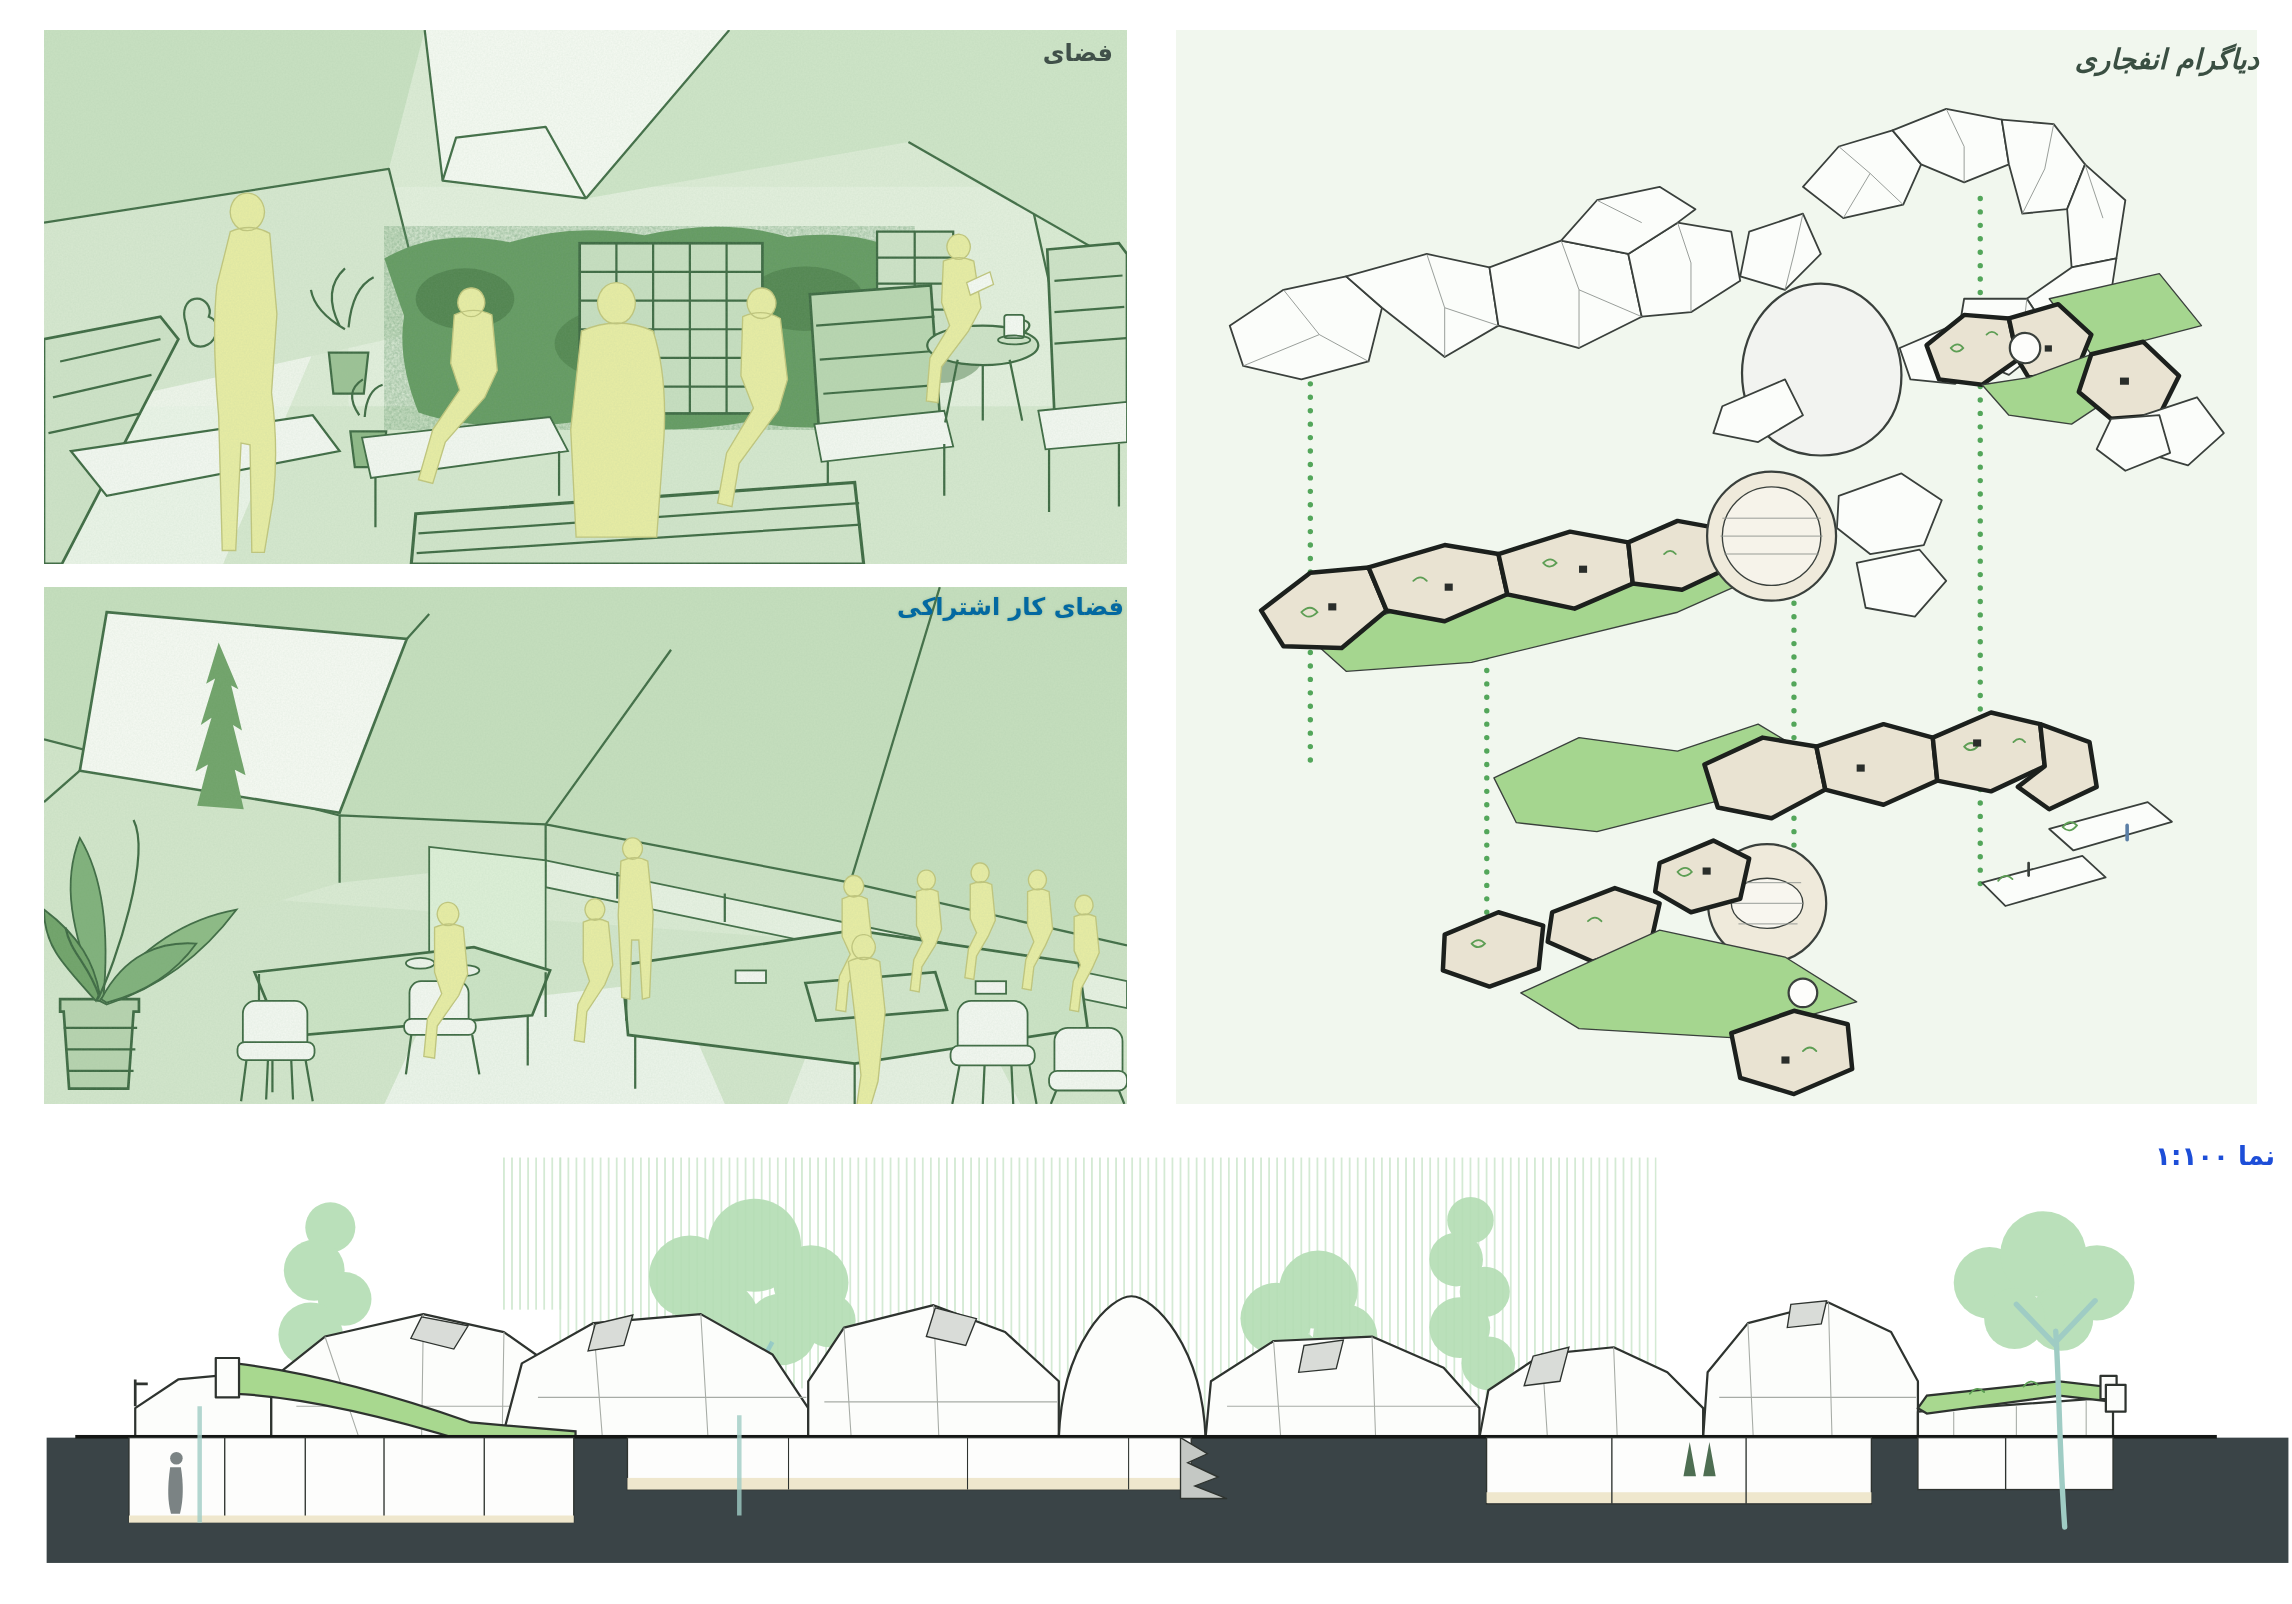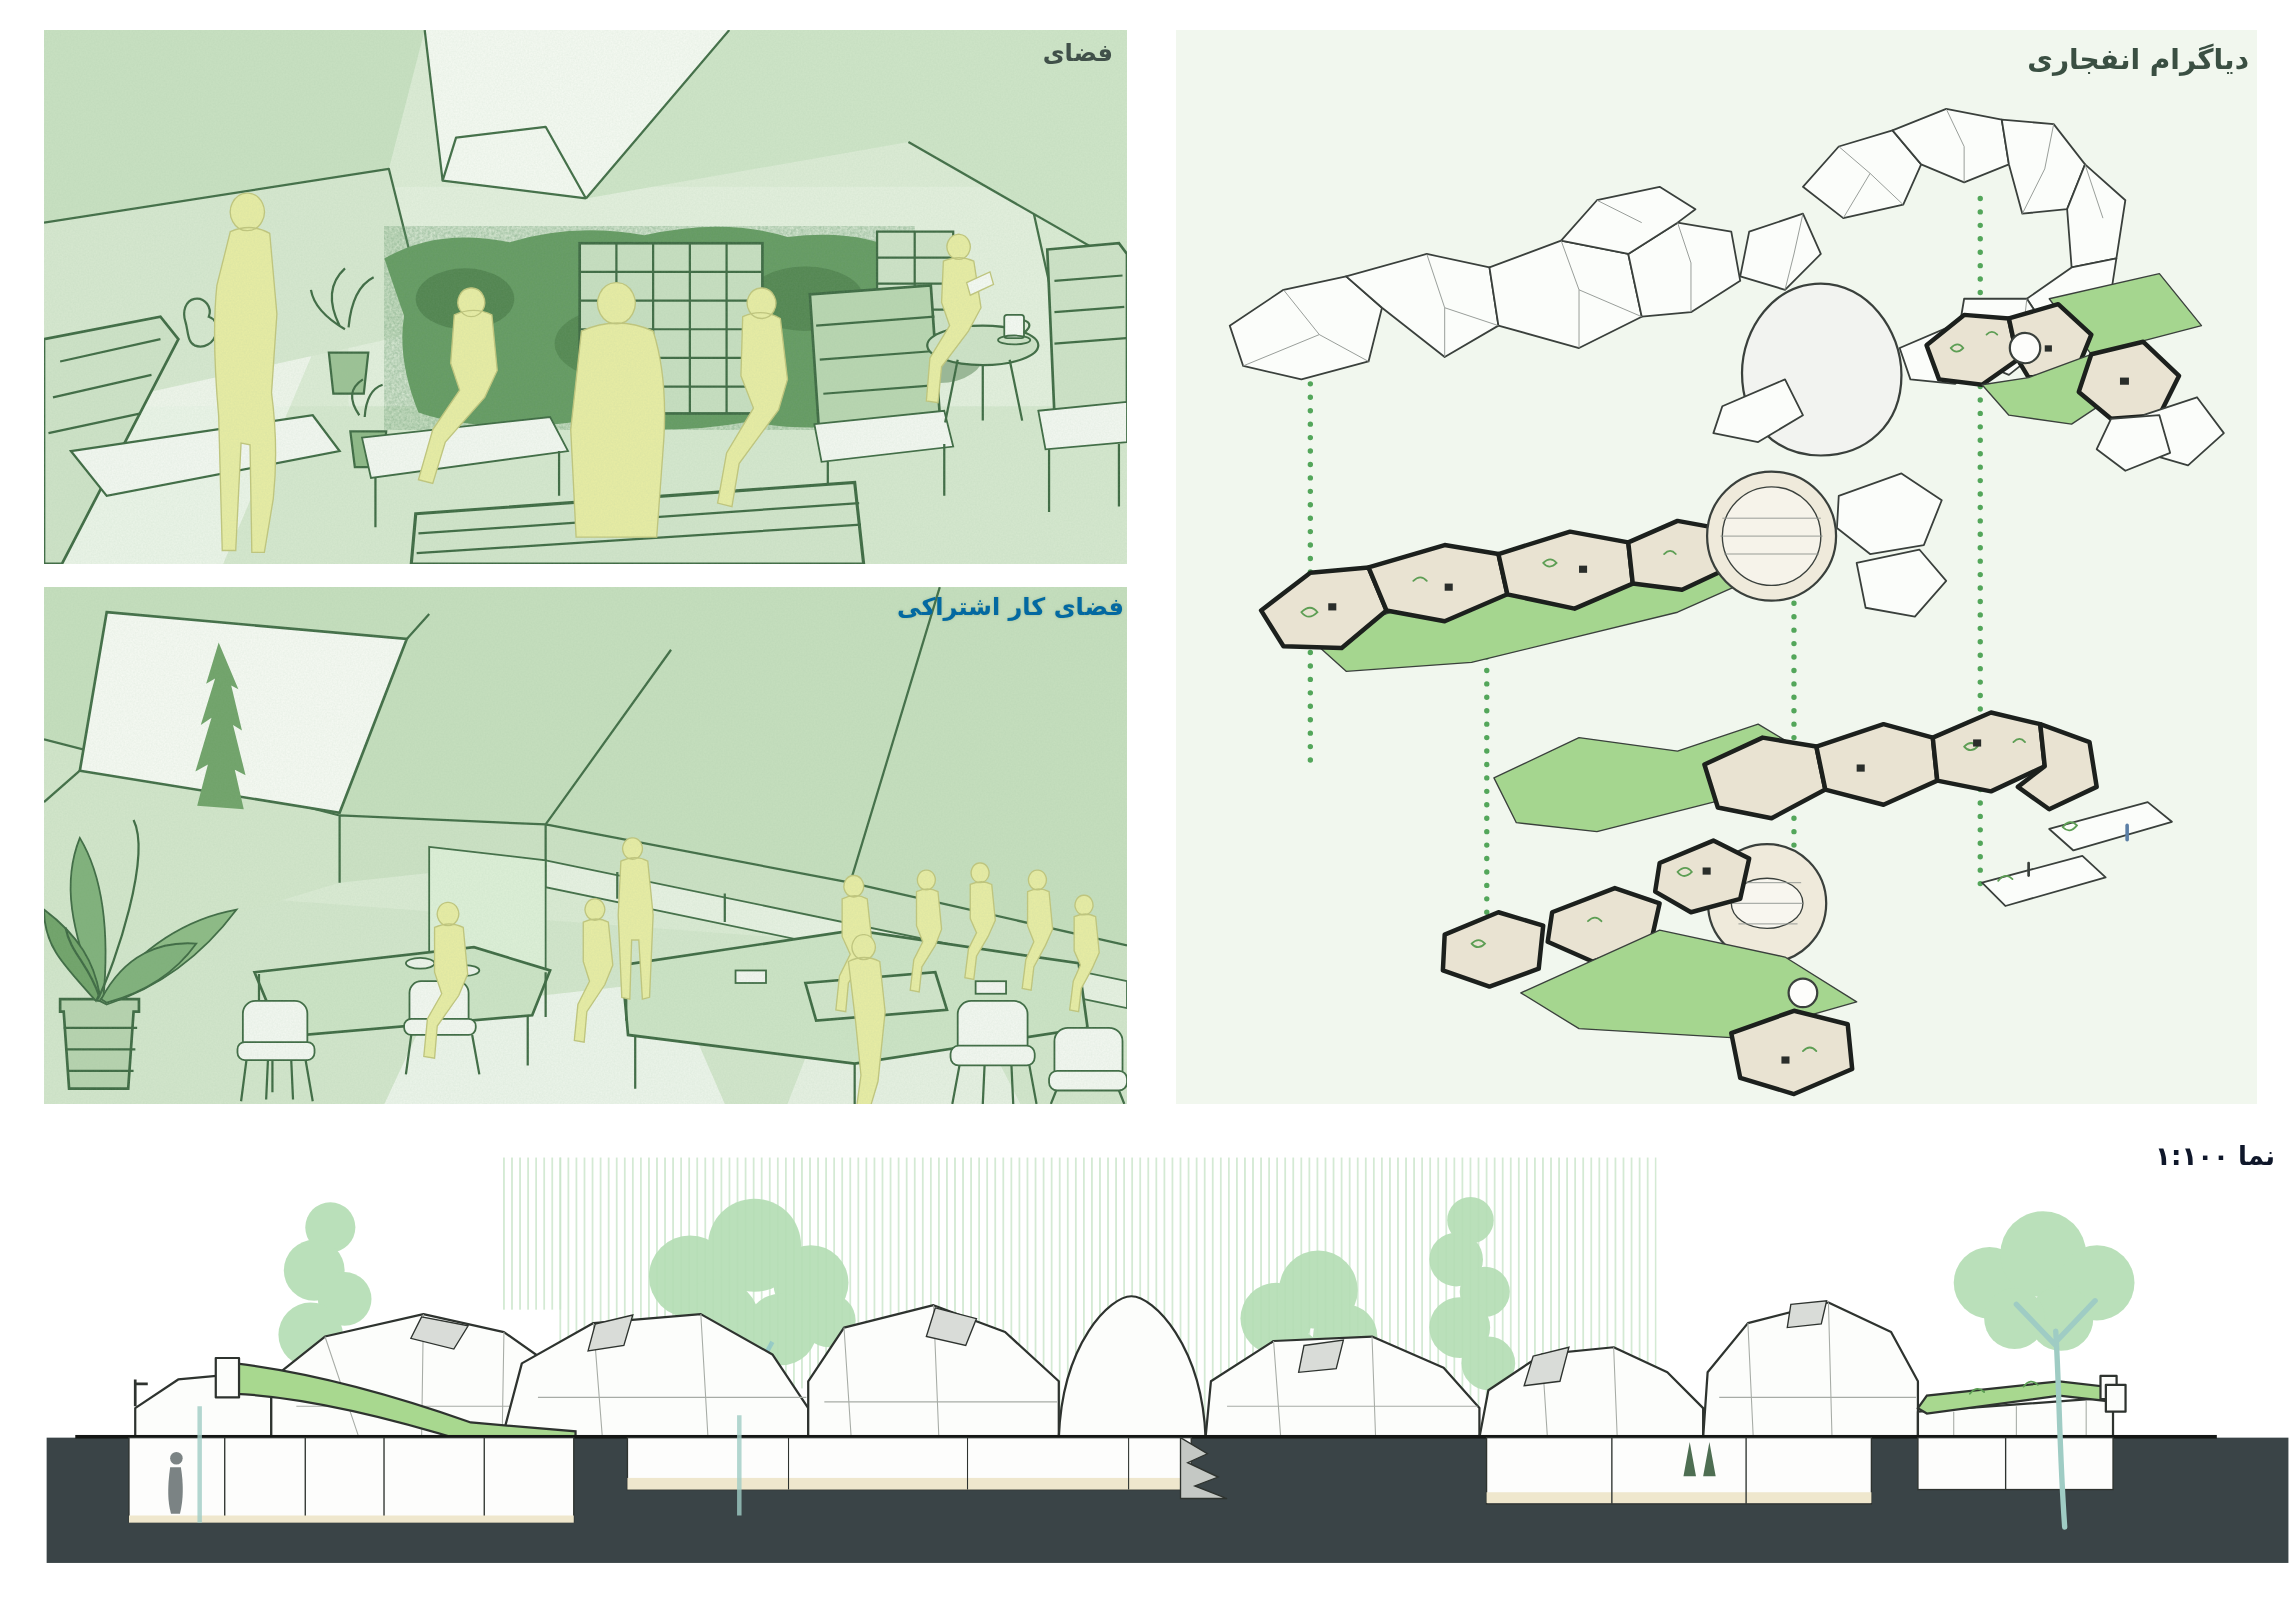--- a/index.html
+++ b/index.html
@@ -11,22 +11,22 @@
   #panel-cafe      { left:44px;  top:29.6px;  width:1083px; height:534px; }
   #panel-coworking { left:44px;  top:587px; width:1083px; height:517px; }
   #panel-exploded  { left:1176px; top:29.6px; width:1081px; height:1074px; background:#f1f7ee; }
   #panel-elevation { left:0; top:1111px; width:2293px; height:494px; }
 
   .panel svg { display:block; width:100%; height:100%; }
 
   .plabel { position:absolute; direction:rtl; font-weight:bold; letter-spacing:0; z-index:5; }
   #label-cafe      { top:39px;  right:1180px; font-size:24px; color:#41514a; }
   #label-coworking { top:593px; right:1169px; font-size:24px; color:#0369a1; text-shadow:0 0 2.7px rgba(90,130,90,.35); }
-  #label-exploded  { top:43px;  right:44px;  font-size:28px; color:#3a4f42; }
-  #label-elevation { top:1141px; right:18px; font-size:26px; color:#0f172a; }
+  #label-exploded  { top:43px;  right:34px;  font-size:28px; color:#3a4f42;font-style:italic; }
+  #label-elevation { top:1141px; right:18px; font-size:26px; color:#1d4ed8; }
 
   
   .wire   { fill:#fbfdfa; stroke:#3a403c; stroke-width:2; stroke-linejoin:round; }
   .wireIn { fill:none; stroke:#8d938e; stroke-width:1; }
   .wall   { fill:#e9e3d2; stroke:#1c201d; stroke-width:5; stroke-linejoin:round; }
   .green  { fill:#a5d68f; stroke:#3a403c; stroke-width:1.5; stroke-linejoin:round; }
   .dots   { fill:none; stroke:#53a65a; stroke-width:6; stroke-linecap:round; stroke-dasharray:0 15; }
   .scrib  { fill:none; stroke:#5d9e54; stroke-width:2; stroke-linecap:round; }
   .bld    { fill:#fcfdfb; stroke:#2e332f; stroke-width:2.5; stroke-linejoin:round; }
   .facet  { fill:none; stroke:#a7aca6; stroke-width:1.2; }

